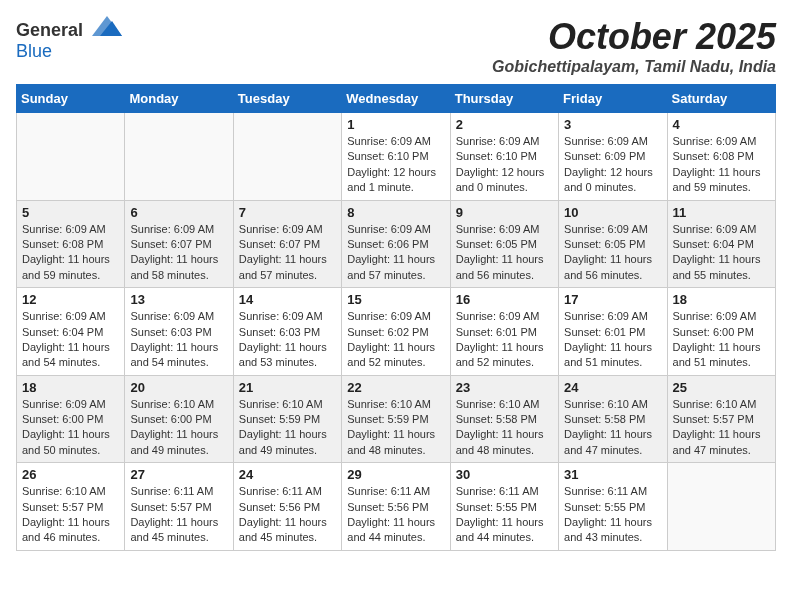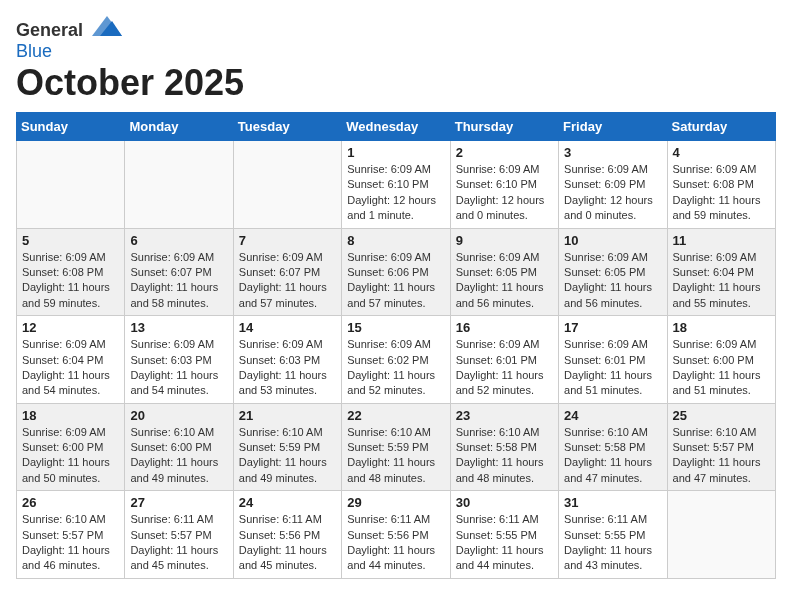--- a/index.html
+++ b/index.html
@@ -8,21 +8,20 @@
       background: #fff;
       width: 792px;
       min-height: 612px;
       padding: 16px;
     }
     .header-section {
       display: flex;
       align-items: flex-start;
       justify-content: space-between;
       margin-bottom: 8px;
-      flex-direction: column;
     }
     .logo {
       display: flex;
       flex-direction: column;
       align-items: flex-start;
     }
     .logo-general {
       font-size: 18px;
       font-weight: bold;
       color: #333;
@@ -36,20 +35,21 @@
       width: 30px;
       height: 20px;
       margin-left: 4px;
     }
     .logo-row {
       display: flex;
       align-items: center;
     }
     .title-section {
       text-align: right;
+      font-style: italic;
     }
     .month-title {
       font-size: 36px;
       font-weight: bold;
       color: #222;
     }
     .location-title {
       font-size: 16px;
       font-weight: bold;
       color: #444;
@@ -107,20 +107,21 @@
         <svg class="logo-icon" viewBox="0 0 30 20">
           <polygon points="0,20 15,0 30,20" fill="#1a6bbf" opacity="0.7"></polygon>
           <polygon points="8,20 20,5 30,20" fill="#1a6bbf"></polygon>
         </svg>
       </div>
     </div>
     <span class="logo-blue">Blue</span>
   </div>
   <div class="title-section">
     <div class="month-title">October 2025</div>
+    <div class="location-title">Gobichettipalayam, Tamil Nadu, India</div>
   </div>
 </div>
 
 <table class="calendar">
   <thead>
     <tr>
     <th>Sunday</th>
         <th>Monday</th>
         <th>Tuesday</th>
         <th>Wednesday</th>

